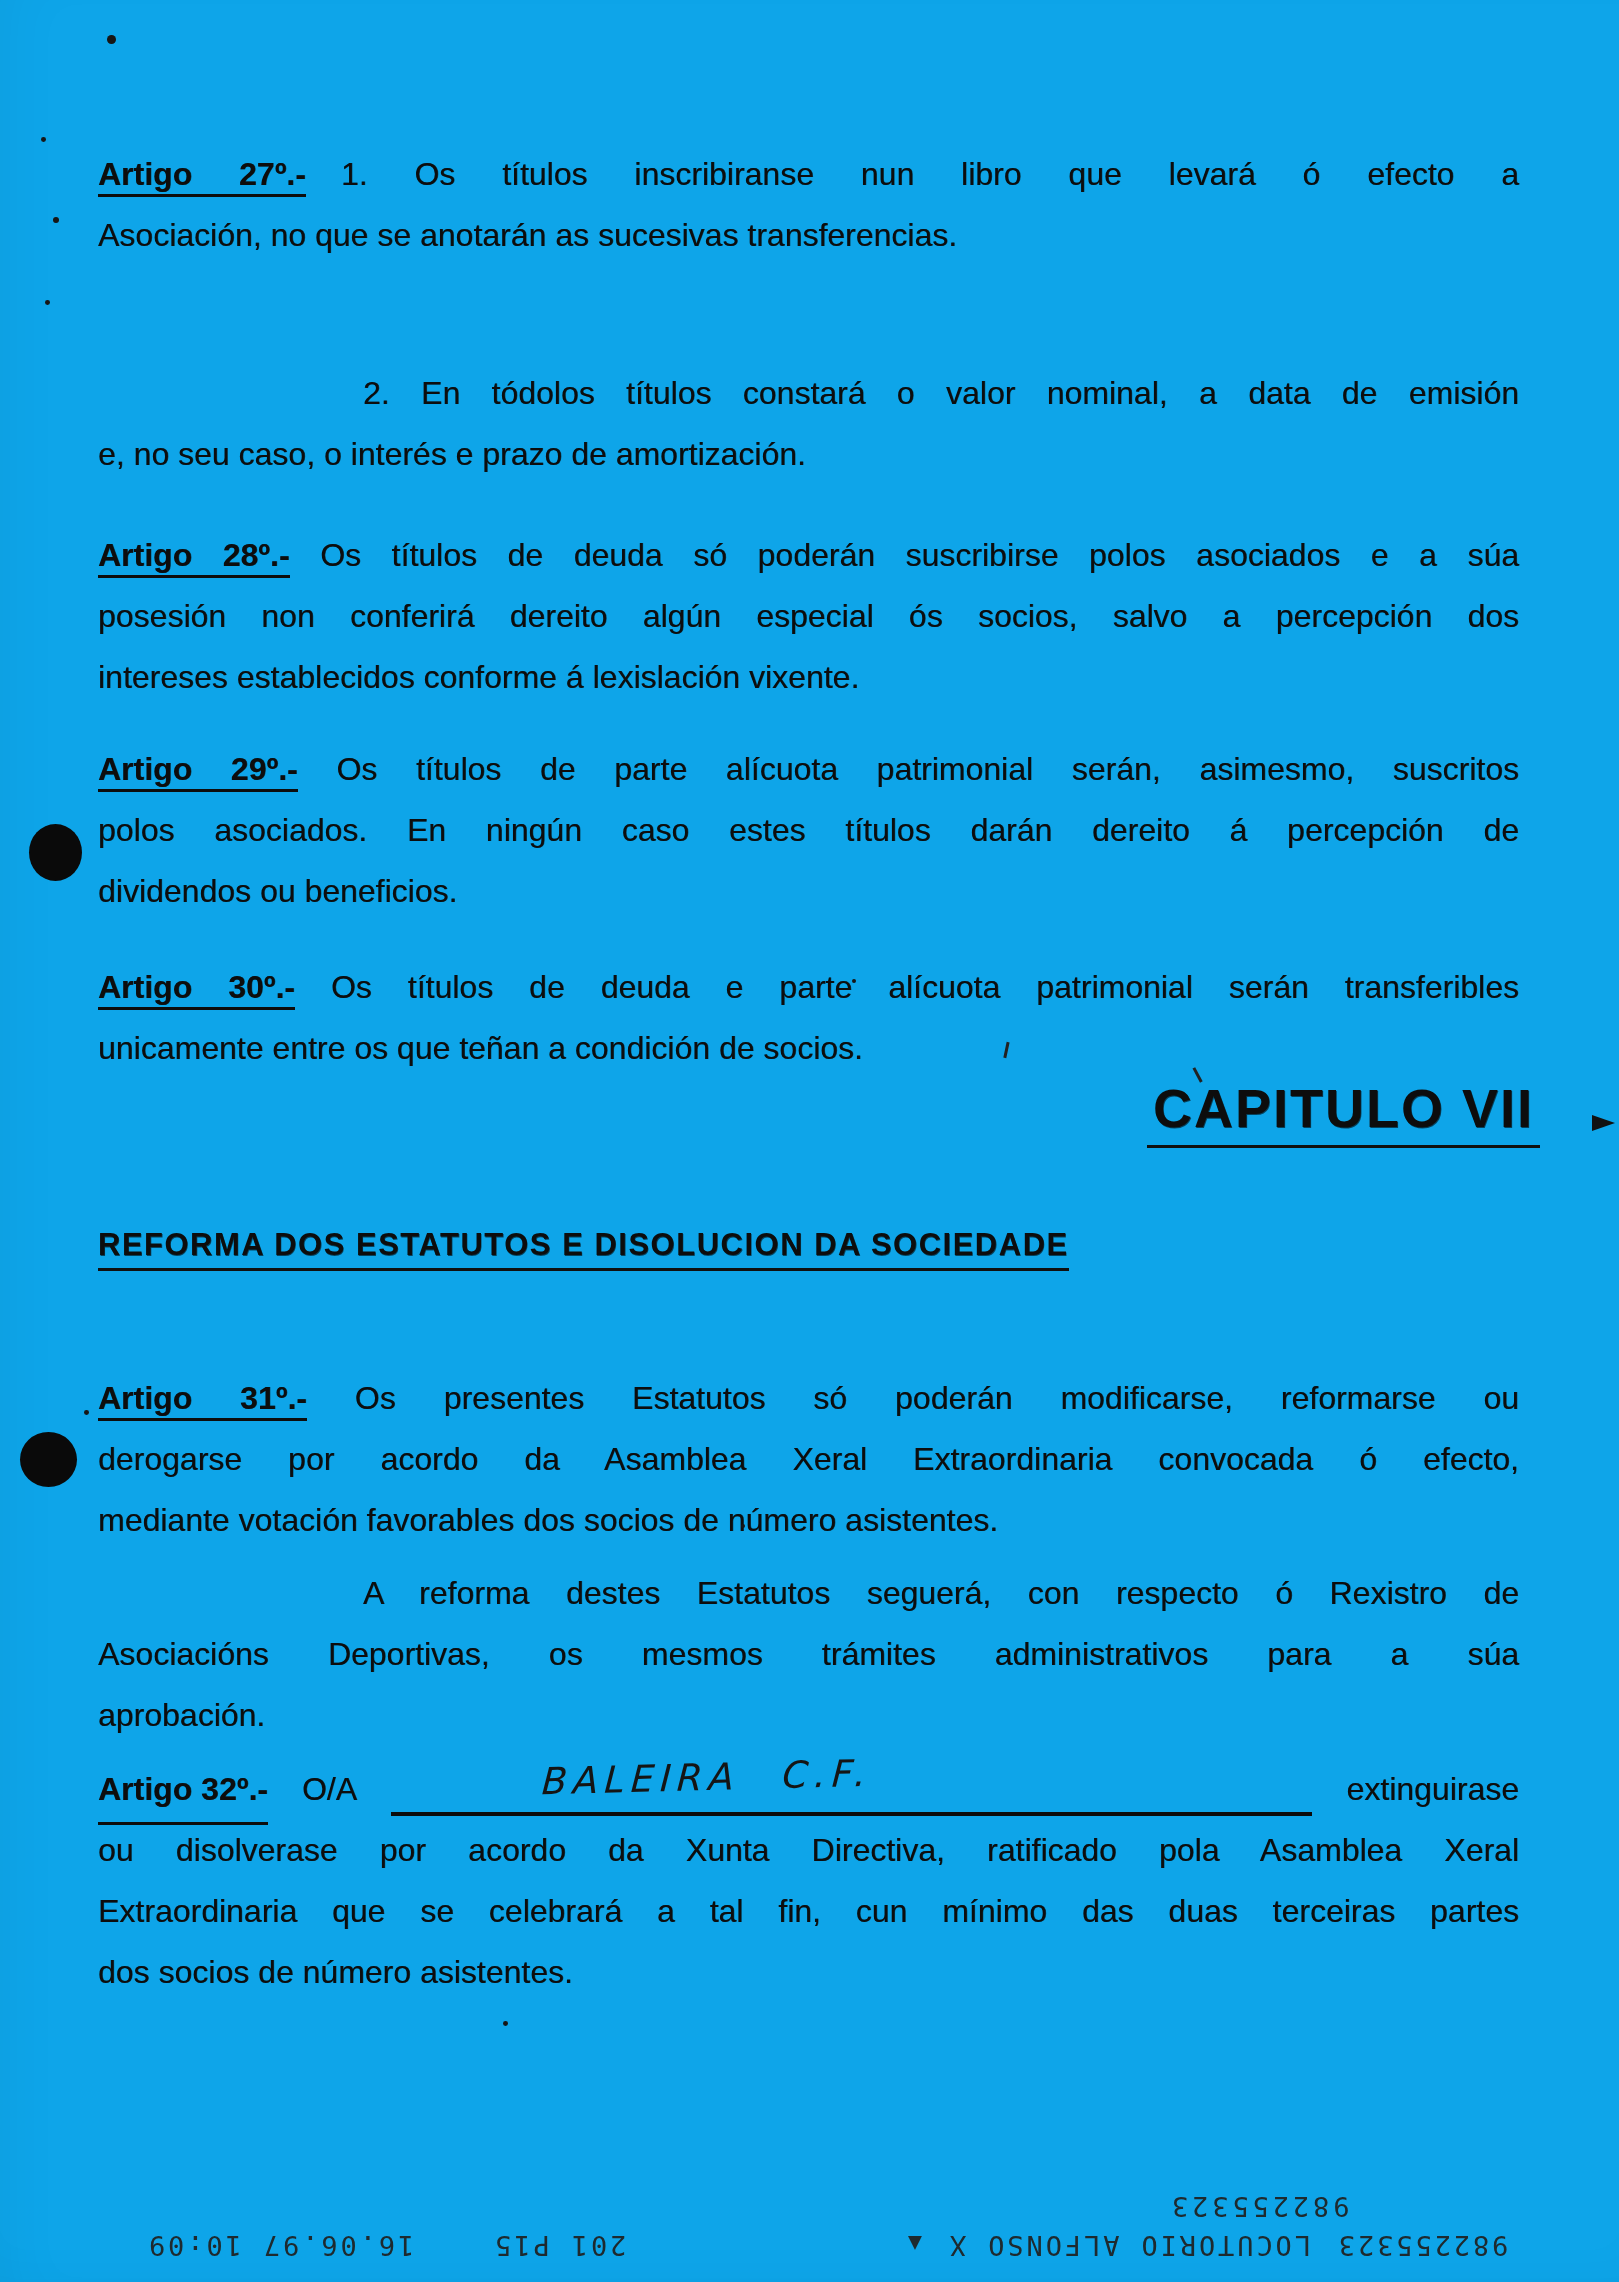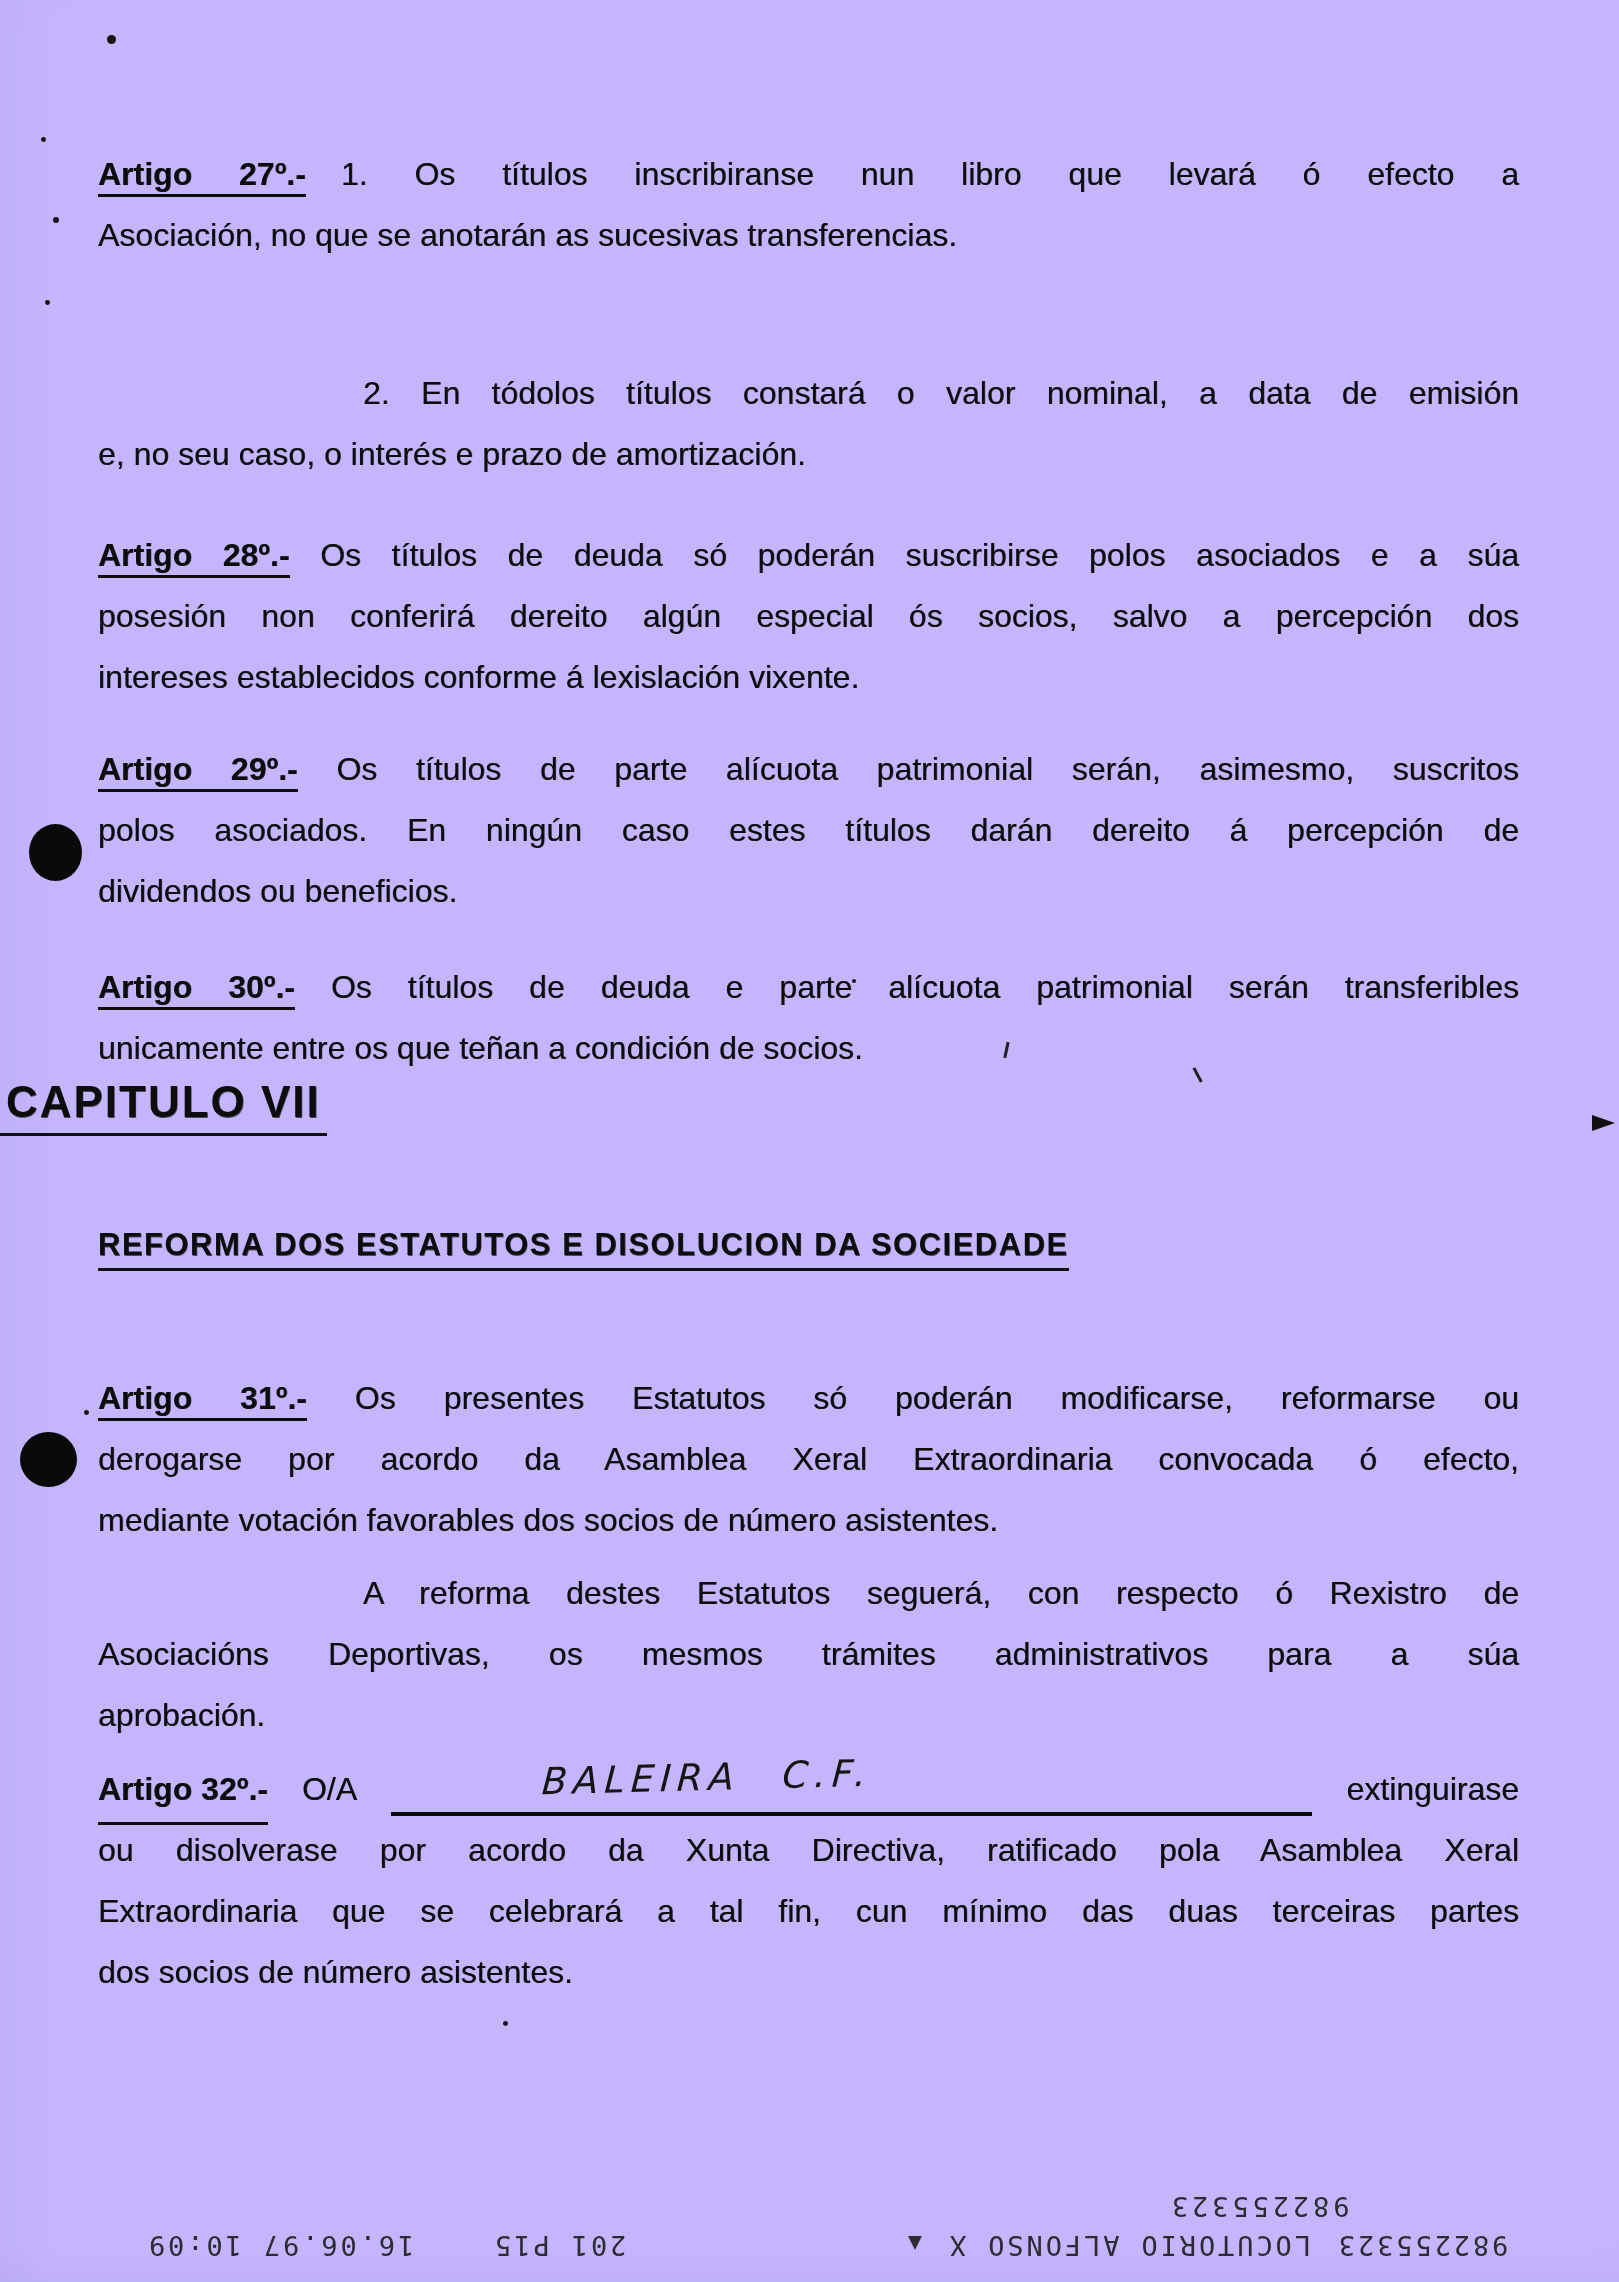--- a/index.html
+++ b/index.html
@@ -1,31 +1,31 @@
 <!DOCTYPE html>
 <html><head>
 <meta charset="utf-8">
 <style>
   html,body{margin:0;padding:0;background:#e8e6e2;}
   .page{
     position:relative;width:1620px;height:2282px;overflow:hidden;
-    background:#c4b5fd;
+    background:#0ea5e9;
     box-shadow:inset 44px 0 68px -44px rgba(0,0,0,.05), inset 0 -34px 59px -39px rgba(0,0,0,.04);
     font-family:"Liberation Sans", sans-serif;
     color:#0d0d0d;
   }
   .para{position:absolute;left:98px;width:1421px;font-size:32px;line-height:61px;
         text-shadow:0.5px 0.4px 0 rgba(0,0,0,.55);}
   .pline{height:61px;text-align:justify;text-align-last:justify;white-space:normal;}
   .pline.last{text-align:left;text-align-last:left;}
   .artigo{font-weight:700;border-bottom:3.4px solid #0d0d0d;padding-bottom:2px;}
   .lead-gap{display:inline-block;width:35px;}
   .indent{display:inline-block;width:265px;}
-  .chapter{position:absolute;left:0;top:1077px;width:1540px;text-align:left;
-           font-size:44px;font-weight:700;letter-spacing:2px;
+  .chapter{position:absolute;left:0;top:1077px;width:1540px;text-align:right;
+           font-size:54px;font-weight:700;letter-spacing:2px;
            text-shadow:0.6px 0.5px 0 rgba(0,0,0,.6);}
   .chapter .underlined{border-bottom:3.9px solid #101010;padding:0 5.9px 6.8px 5.9px;}
   .sect-heading{position:absolute;left:98px;top:1227px;font-size:31px;font-weight:700;
                 letter-spacing:1.5px;text-shadow:0.6px 0.5px 0 rgba(0,0,0,.6);}
   .sect-heading .underlined{border-bottom:3.4px solid #101010;padding-bottom:5.9px;}
   
   .fill-line{display:flex;align-items:baseline;column-gap:34px;height:61px;}
   .blank{flex:1;position:relative;align-self:flex-end;height:45px;margin-bottom:3.9px;
          border-bottom:4.9px solid #0c0c0c;}
   .hand{position:absolute;left:151px;bottom:3.9px;white-space:nowrap;

